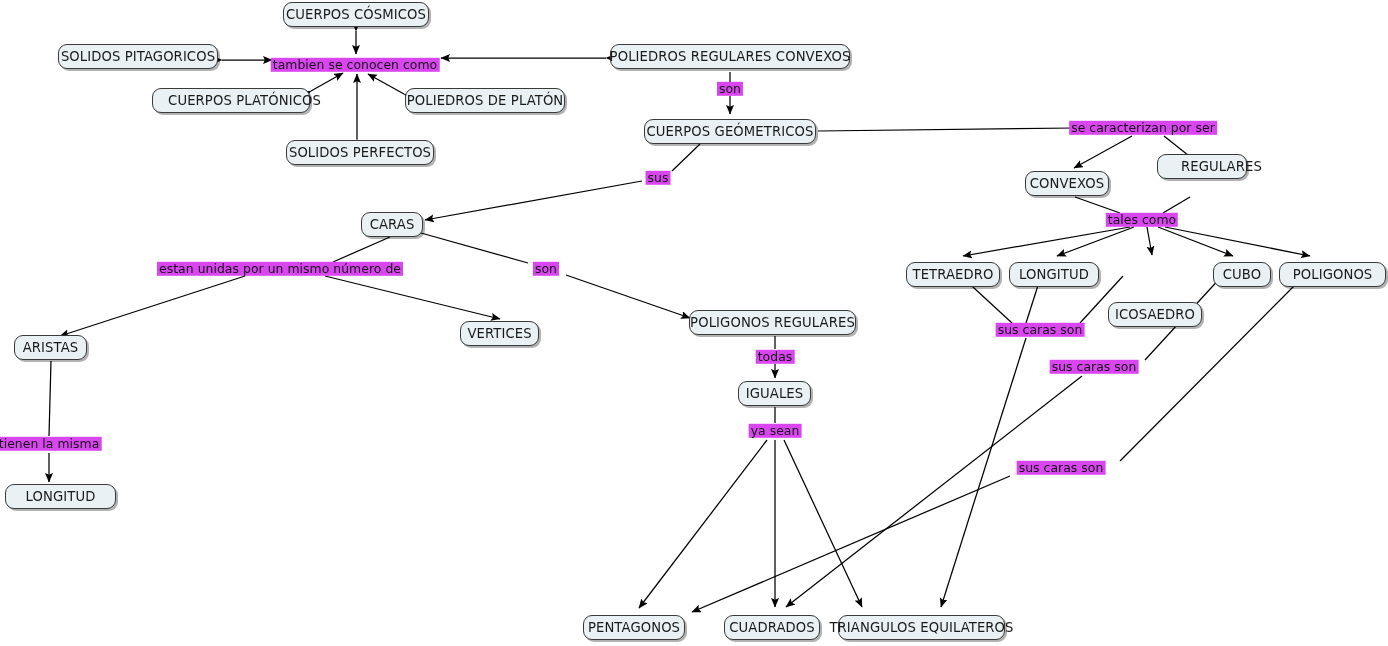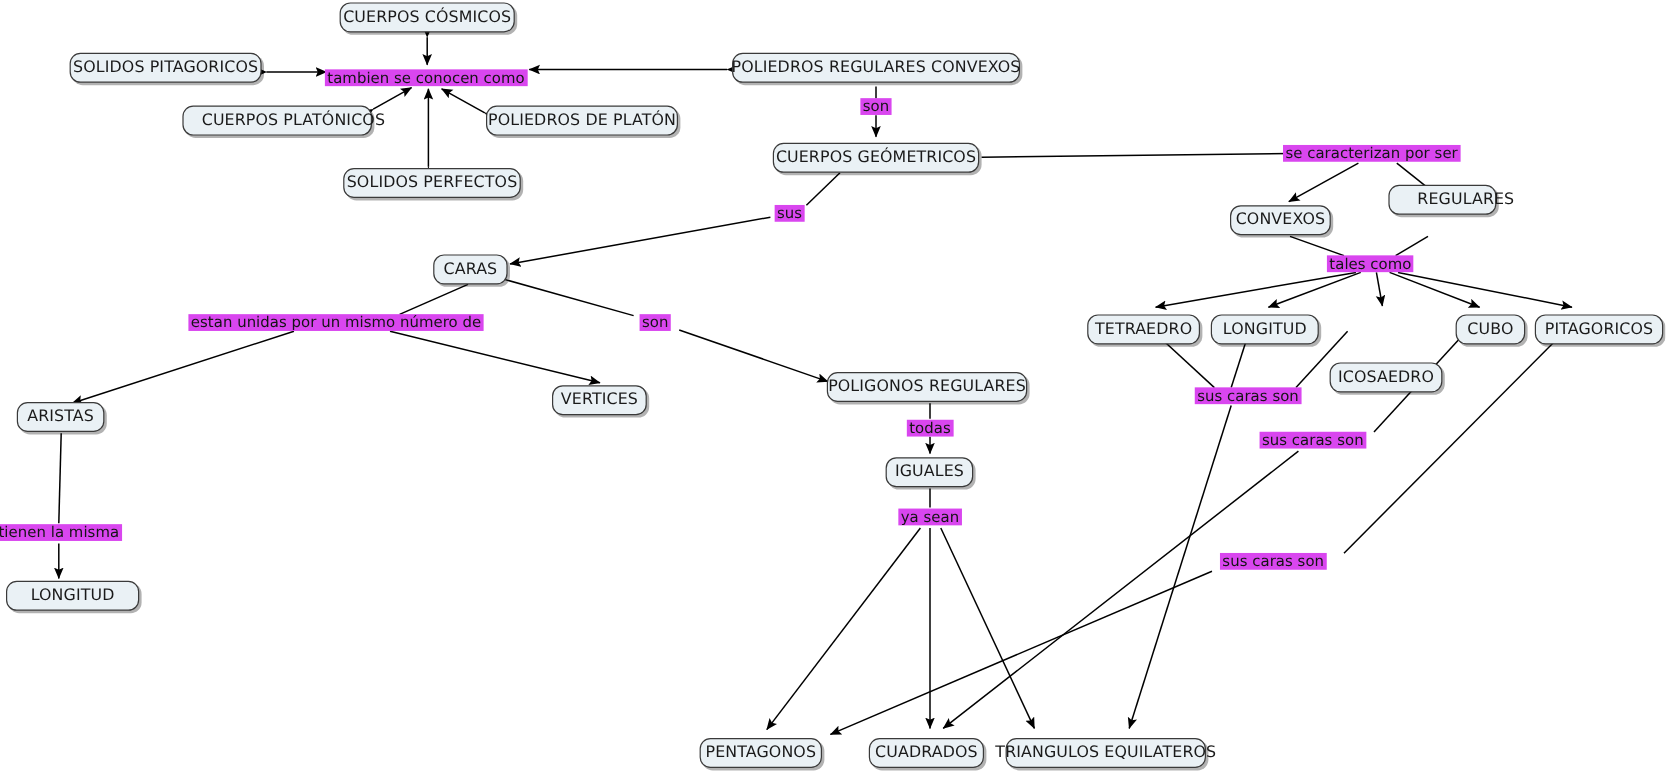--- a/index.html
+++ b/index.html
@@ -161,21 +161,21 @@
   <div class="node" style="left:1009px;top:262px; width:90px;">
       <span>LONGITUD</span>
     </div>
   <div class="node" style="left:1108px;top:262px; width:94px;margin-top:40px;">
       <span>ICOSAEDRO</span>
     </div>
   <div class="node" style="left:1213px;top:262px; width:58px;">
       <span>CUBO</span>
     </div>
   <div class="node" style="left:1279px;top:262px; width:107px;">
-      <span>PITAGORICOS</span>
+      <span>POLIGONOS</span>
     </div>
   <div class="node" style="left:361px; top:212px; width:62px;">
       <span>CARAS</span>
     </div>
   <div class="node" style="left:14px;  top:335px; width:73px;">
       <span>ARISTAS</span>
     </div>
   <div class="node" style="left:460px; top:321px; width:79px;">
       <span>VERTICES</span>
     </div>

